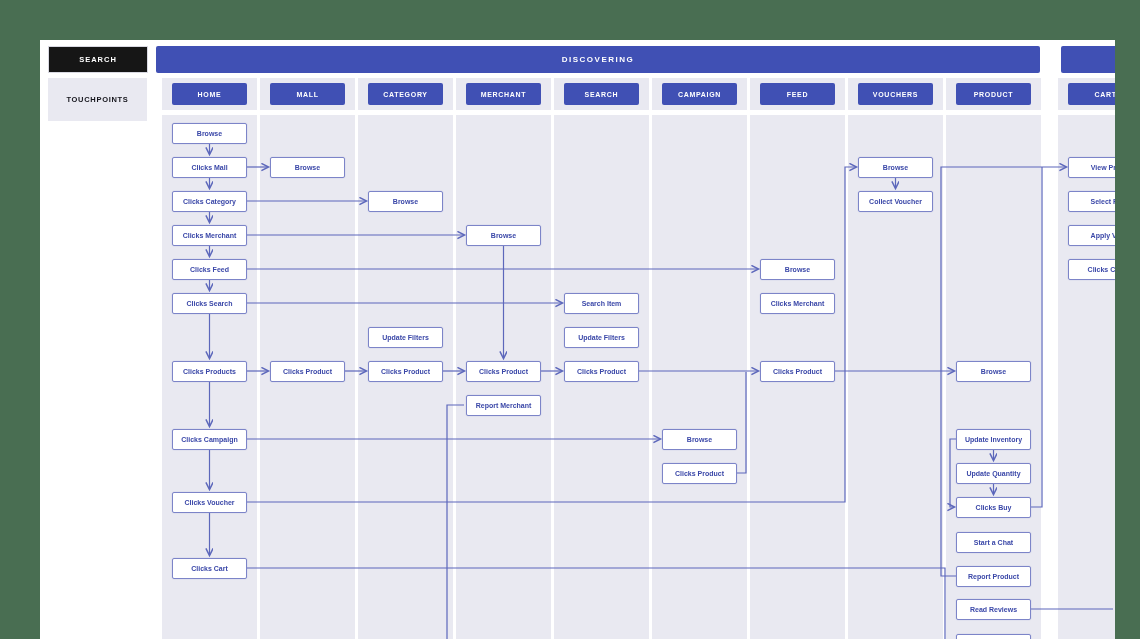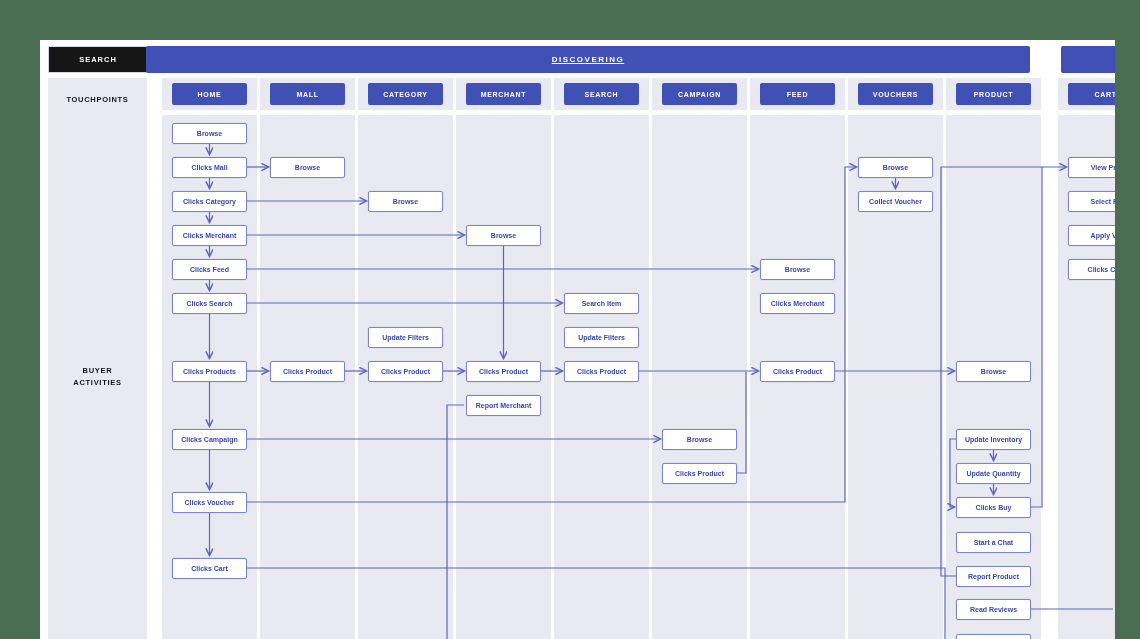--- a/index.html
+++ b/index.html
@@ -42,24 +42,20 @@
     box-shadow:0 0 0 .5px rgba(124,132,200,.15);
   }
   #edges{position:absolute;left:0;top:0;z-index:2;}
 </style>
 </head>
 <body style="--backdrop: #496e52; --cell: #e9e9f1; --accent: #4050b4; --boxborder: #7c84c8; --boxtext: #3a47a8; --stagesbg: #161616;">
 
 <div id="canvas">
   <div class="stages-label">SEARCH</div>
   <div class="row-label-cell" id="touchpoints-label" style="top: 38px; height: 43px;">TOUCHPOINTS</div>
-  <div class="row-label-cell" id="activities-label" style="flex-direction: column; top: 75px; height: 524px;">
-      <div>BUYER</div>
-      <div>ACTIVITIES</div>
-    </div>
   <svg id="edges" width="1075" height="599">
       <defs>
         <marker id="arr" markerWidth="8" markerHeight="8" refX="5.5" refY="3" orient="auto">
           <path d="M0 0 L6 3 L0 6" fill="none" stroke="#5c67bb" stroke-width="1.2"></path>
         </marker>
       </defs>
       <polyline points="169.5,104 169.5,114" fill="none" stroke="#5c67bb" stroke-width="1.2" marker-end="url(#arr)"></polyline>
       <polyline points="169.5,138 169.5,148" fill="none" stroke="#5c67bb" stroke-width="1.2" marker-end="url(#arr)"></polyline>
       <polyline points="169.5,172 169.5,182" fill="none" stroke="#5c67bb" stroke-width="1.2" marker-end="url(#arr)"></polyline>
       <polyline points="169.5,206 169.5,216" fill="none" stroke="#5c67bb" stroke-width="1.2" marker-end="url(#arr)"></polyline>
@@ -87,21 +83,21 @@
       <polyline points="991,467 1002,467 1002,127" fill="none" stroke="#5c67bb" stroke-width="1.2"></polyline>
       <polyline points="916,399 910,399 910,467 914,467" fill="none" stroke="#5c67bb" stroke-width="1.2" marker-end="url(#arr)"></polyline>
       <polyline points="916,536 901,536 901,127 1026,127" fill="none" stroke="#5c67bb" stroke-width="1.2" marker-end="url(#arr)"></polyline>
       <polyline points="953.5,410 953.5,420" fill="none" stroke="#5c67bb" stroke-width="1.2" marker-end="url(#arr)"></polyline>
       <polyline points="953.5,444 953.5,454" fill="none" stroke="#5c67bb" stroke-width="1.2" marker-end="url(#arr)"></polyline>
       <polyline points="991,569 1073,569" fill="none" stroke="#5c67bb" stroke-width="1.2"></polyline>
       <polyline points="407,600 407,365 424,365" fill="none" stroke="#5c67bb" stroke-width="1.2"></polyline>
       <polyline points="697,433 706,433 706,332" fill="none" stroke="#5c67bb" stroke-width="1.2"></polyline>
     </svg>
   <div id="generated">
-      <div class="stage-bar" style="left: 106px; width: 884px; text-decoration: underline;">DISCOVERING</div>
+      <div class="stage-bar" style="left: 116px; width: 884px;">DISCOVERING</div>
       <div class="stage-bar" style="left: 1021px; width: 80px;"></div>
       <div class="cell" style="left: 122px; top: 38px; width: 95px; height: 32px;"></div>
       <div class="cell" style="left: 122px; top: 75px; width: 95px; height: 524px;"></div>
       <div class="chip" style="left: 132px;">HOME</div>
       <div class="cell" style="left: 220px; top: 38px; width: 95px; height: 32px;"></div>
       <div class="cell" style="left: 220px; top: 75px; width: 95px; height: 524px;"></div>
       <div class="chip" style="left: 230px;">MALL</div>
       <div class="cell" style="left: 318px; top: 38px; width: 95px; height: 32px;"></div>
       <div class="cell" style="left: 318px; top: 75px; width: 95px; height: 524px;"></div>
       <div class="chip" style="left: 328px;">CATEGORY</div>

